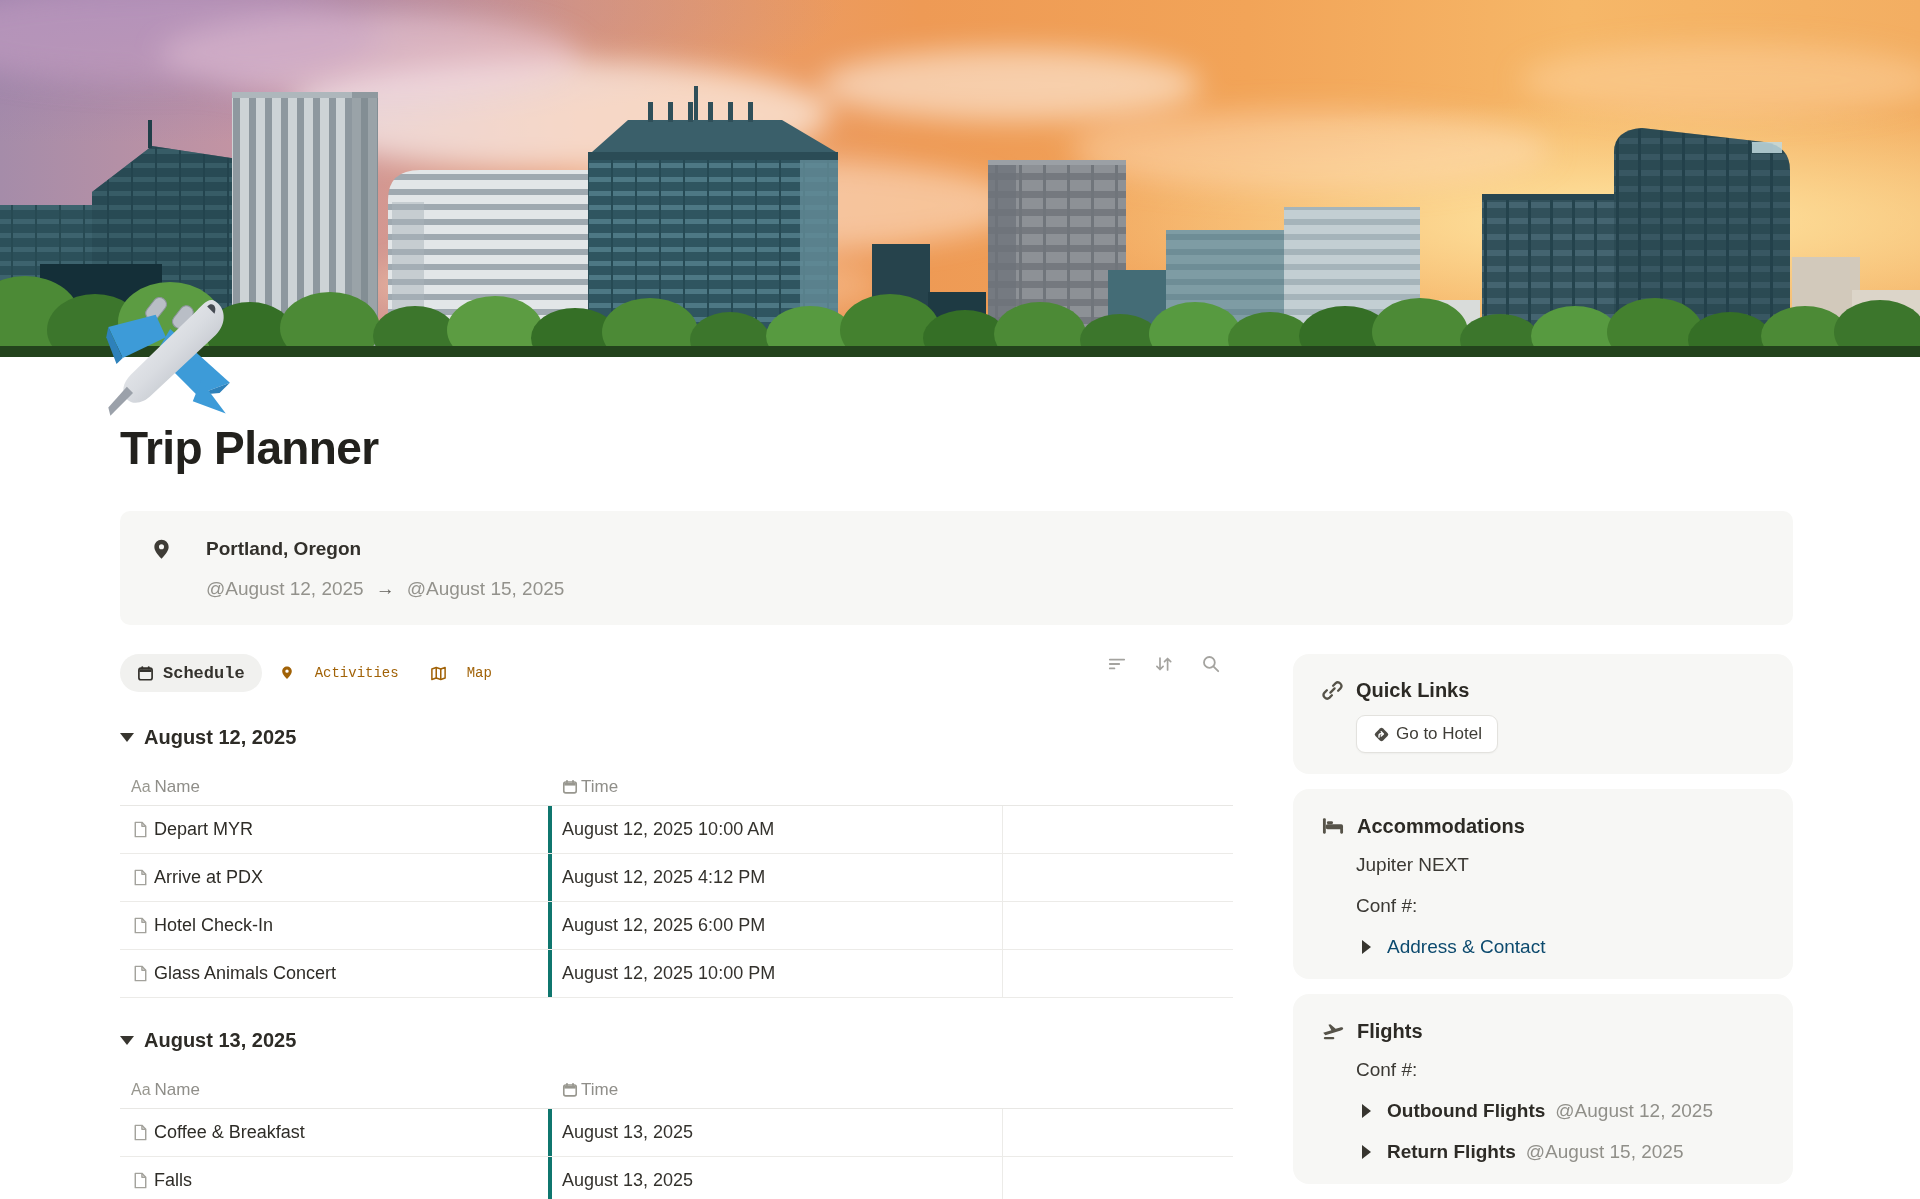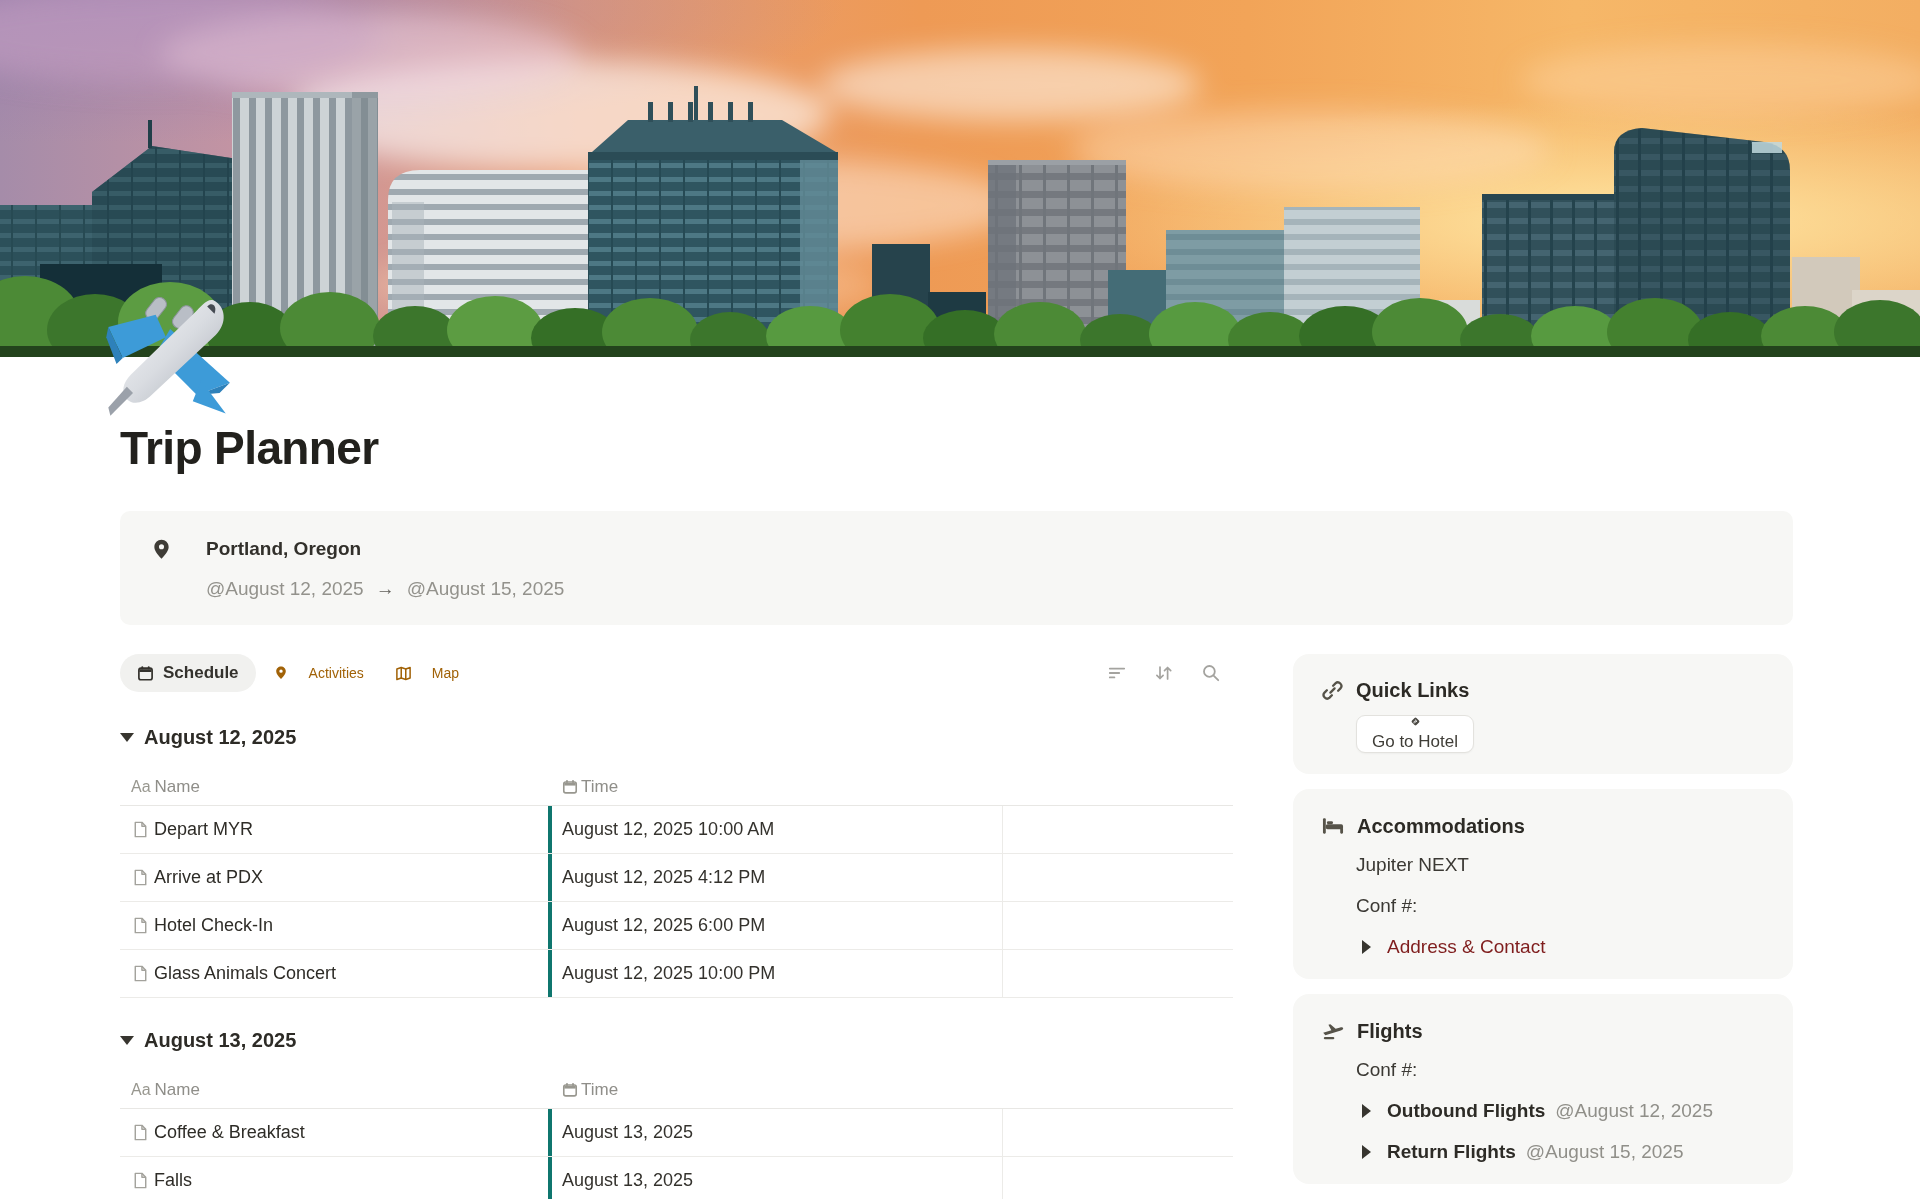--- a/index.html
+++ b/index.html
@@ -26,21 +26,21 @@
   .callout-dates .arrow { color:#5f5d57; font-size:19px; }
   .date-mention { color:#93928c; }
 
   
   .columns { display:flex; margin-top:29px; }
   .col-main { width:1113px; flex:0 0 1113px; }
   .col-spacer { width:60px; flex:0 0 60px; }
   .col-side { width:500px; flex:0 0 500px; }
 
   
-  .tabs { display:flex; align-items:center; height:38px; }
+  .tabs { display:flex; align-items:flex-start; height:38px;font-family:Liberation Mono, monospace; }
   .tab-pill { display:flex; align-items:center; gap:9px; background:#f1f1ef; border-radius:20px;
     height:38px; padding:0 17px; font-size:17px; font-weight:600; color:#34322d; cursor:pointer; }
   .tab { display:flex; align-items:center; gap:20px; height:38px; padding:0 14px; margin-left:3px;
     font-size:14px; font-weight:500; color:#a16207; cursor:pointer; }
   .tab svg, .tab-pill svg { flex:0 0 auto; }
   .tools { margin-left:auto; margin-right:12px; display:flex; gap:27px; align-items:center; color:#a4a39f; }
   .tools svg { cursor:pointer; }
 
   
   .section-head { display:flex; align-items:center; gap:10px; margin-top:33px; height:24px; }
@@ -65,25 +65,25 @@
   .trow .c-name, .trow .c-time { height:auto; }
   .page-ic { color:#a3a29c; flex:0 0 auto; }
 
   
   .card { background:#f7f7f5; border-radius:16px; padding:25px 28px 21px; }
   .card + .card { margin-top:15px; }
   .card-title { display:flex; align-items:center; gap:12px; font-size:20px; font-weight:700; color:#2c2a25; }
   .card-title .ci { color:#565349; flex:0 0 auto; }
   .btn-hotel { display:inline-flex; align-items:center; gap:5px; height:38px; padding:0 15px;
     margin:13px 0 0 35px; background:#fff; border:1px solid #e3e2de; border-radius:9px;
-    font-size:17px; font-weight:500; color:#3f3d37; box-shadow:0 1px 2px rgba(15,15,15,.04); cursor:pointer;flex-direction:column; }
+    font-size:17px; font-weight:500; color:#3f3d37; box-shadow:0 1px 2px rgba(15,15,15,.04); cursor:pointer; }
   .card-line { margin:16px 0 0 35px; font-size:19px; line-height:22px; color:#3b3934; }
   .card-line + .card-line { margin-top:19px; }
   .toggle-line { display:flex; align-items:center; gap:16px; margin:19px 0 0 41px; font-size:19px; line-height:22px; cursor:pointer; }
-  .toggle-line .t-plain { font-weight:500; color:#7f1d1d; }
+  .toggle-line .t-plain { font-weight:500; color:#0c4a6e; }
   .toggle-row-text { display:flex; gap:10px; align-items:baseline; }
   .t-bold { font-weight:700; color:#2d2b26; }
   .t-date { color:#908f89; font-weight:400; }
 </style>
 </head>
 <body>
 
 <div class="cover">
 <svg viewBox="0 0 1920 357" preserveAspectRatio="none">
   <defs>

